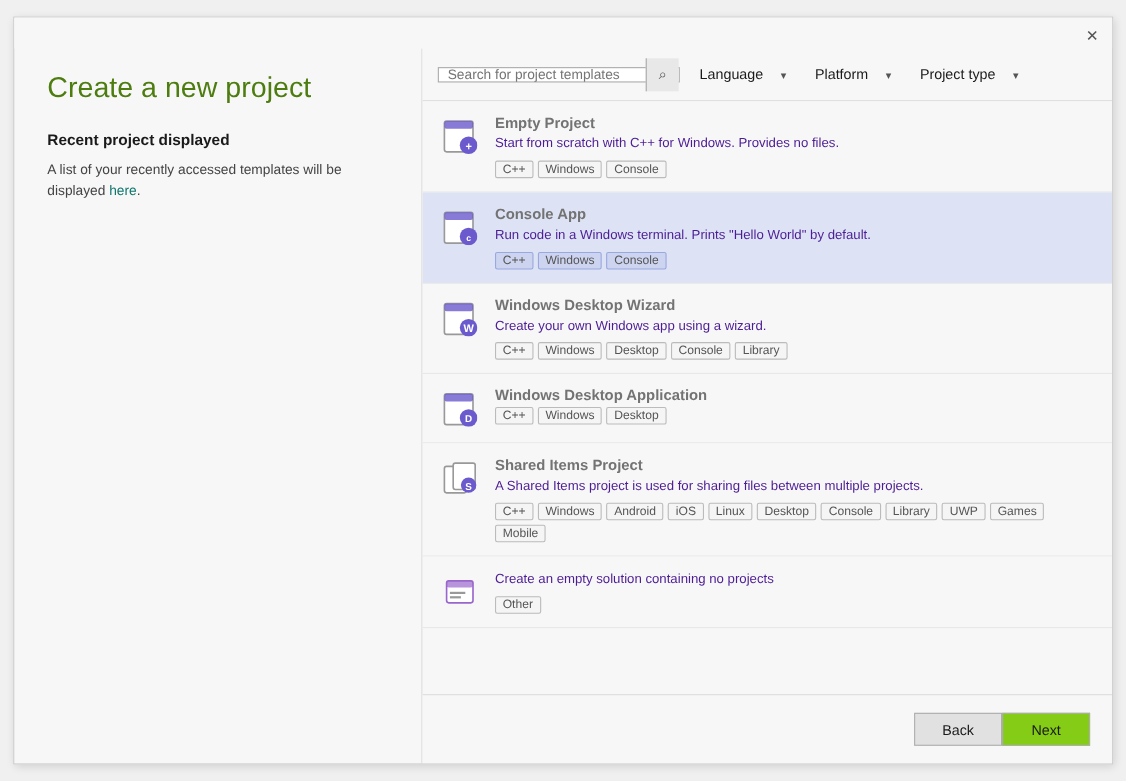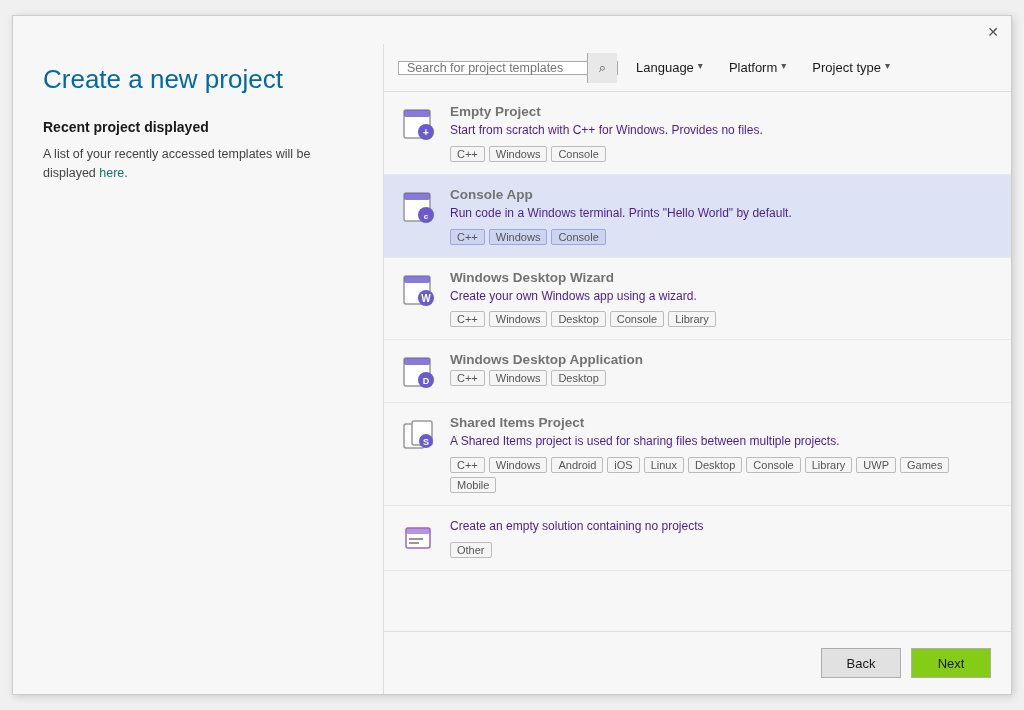--- a/index.html
+++ b/index.html
@@ -45,21 +45,21 @@
       overflow: hidden;
     }
     .left-panel {
       width: 370px;
       padding: 20px 30px;
       flex-shrink: 0;
     }
     .page-title {
       font-size: 26px;
       font-weight: 300;
-      color: #0369a1;
+      color: #4d7c0f;
       margin-bottom: 24px;
       line-height: 1.2;
     }
     .recent-heading {
       font-size: 14px;
       font-weight: 600;
       color: #1a1a1a;
       margin-bottom: 10px;
     }
     .recent-desc {
@@ -114,22 +114,22 @@
       background: #e8e8e8;
       cursor: pointer;
       display: flex;
       align-items: center;
       justify-content: center;
       font-size: 13px;
       color: #555;
     }
     .dropdown-btn {
       display: flex;
-      align-items: flex-start;
-      gap: 4px;
+      align-items: flex-end;
+      gap: 16px;
       border: none;
       background: transparent;
       font-size: 13px;
       cursor: pointer;
       color: #1a1a1a;
       padding: 4px 8px;
       font-family: 'Segoe UI', Arial, sans-serif;
     }
     .dropdown-btn .chevron {
       font-size: 10px;
@@ -205,21 +205,20 @@
     }
     .template-item.selected .tag {
       background: #cdd4f0;
       border-color: #99a8e0;
     }
     .bottom-bar {
       display: flex;
       justify-content: flex-end;
       align-items: center;
       padding: 16px 20px;
-      gap: 10px;
       background: #f7f7f7;
       border-top: 1px solid #ddd;
       flex-shrink: 0;
     }
     .btn {
       height: 30px;
       min-width: 80px;
       border: 1px solid #adadad;
       background: #e1e1e1;
       font-size: 13px;

